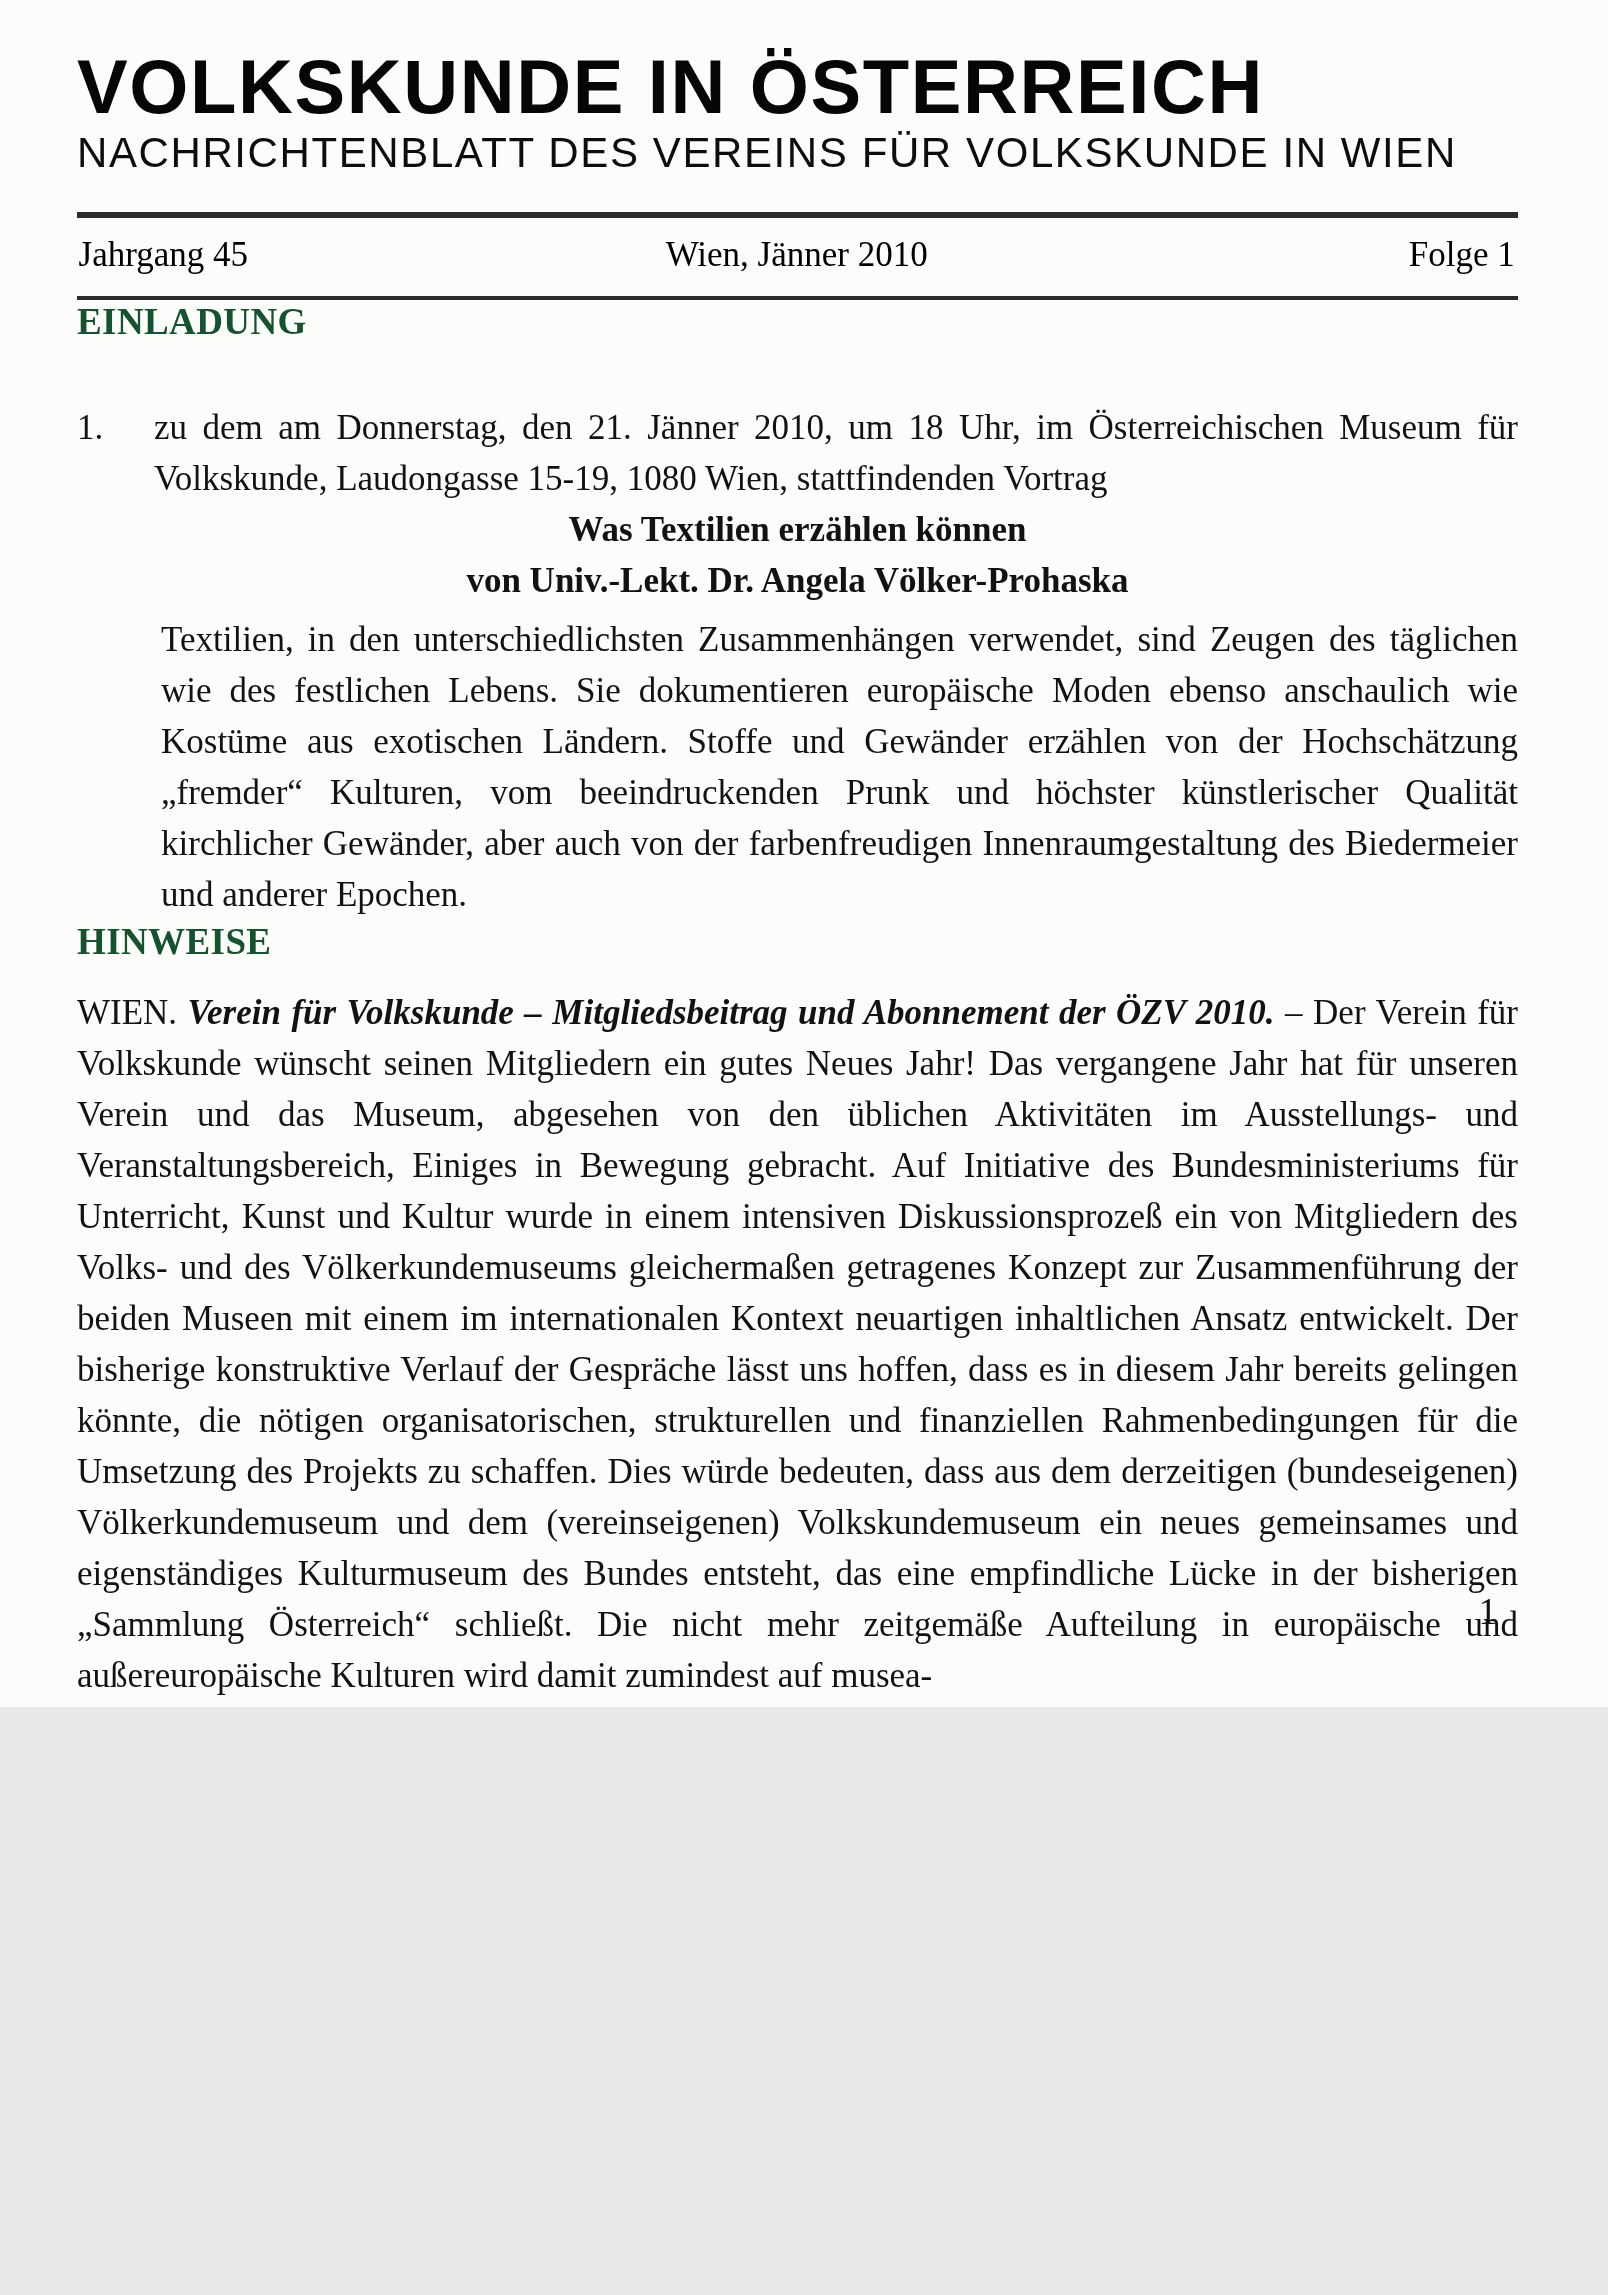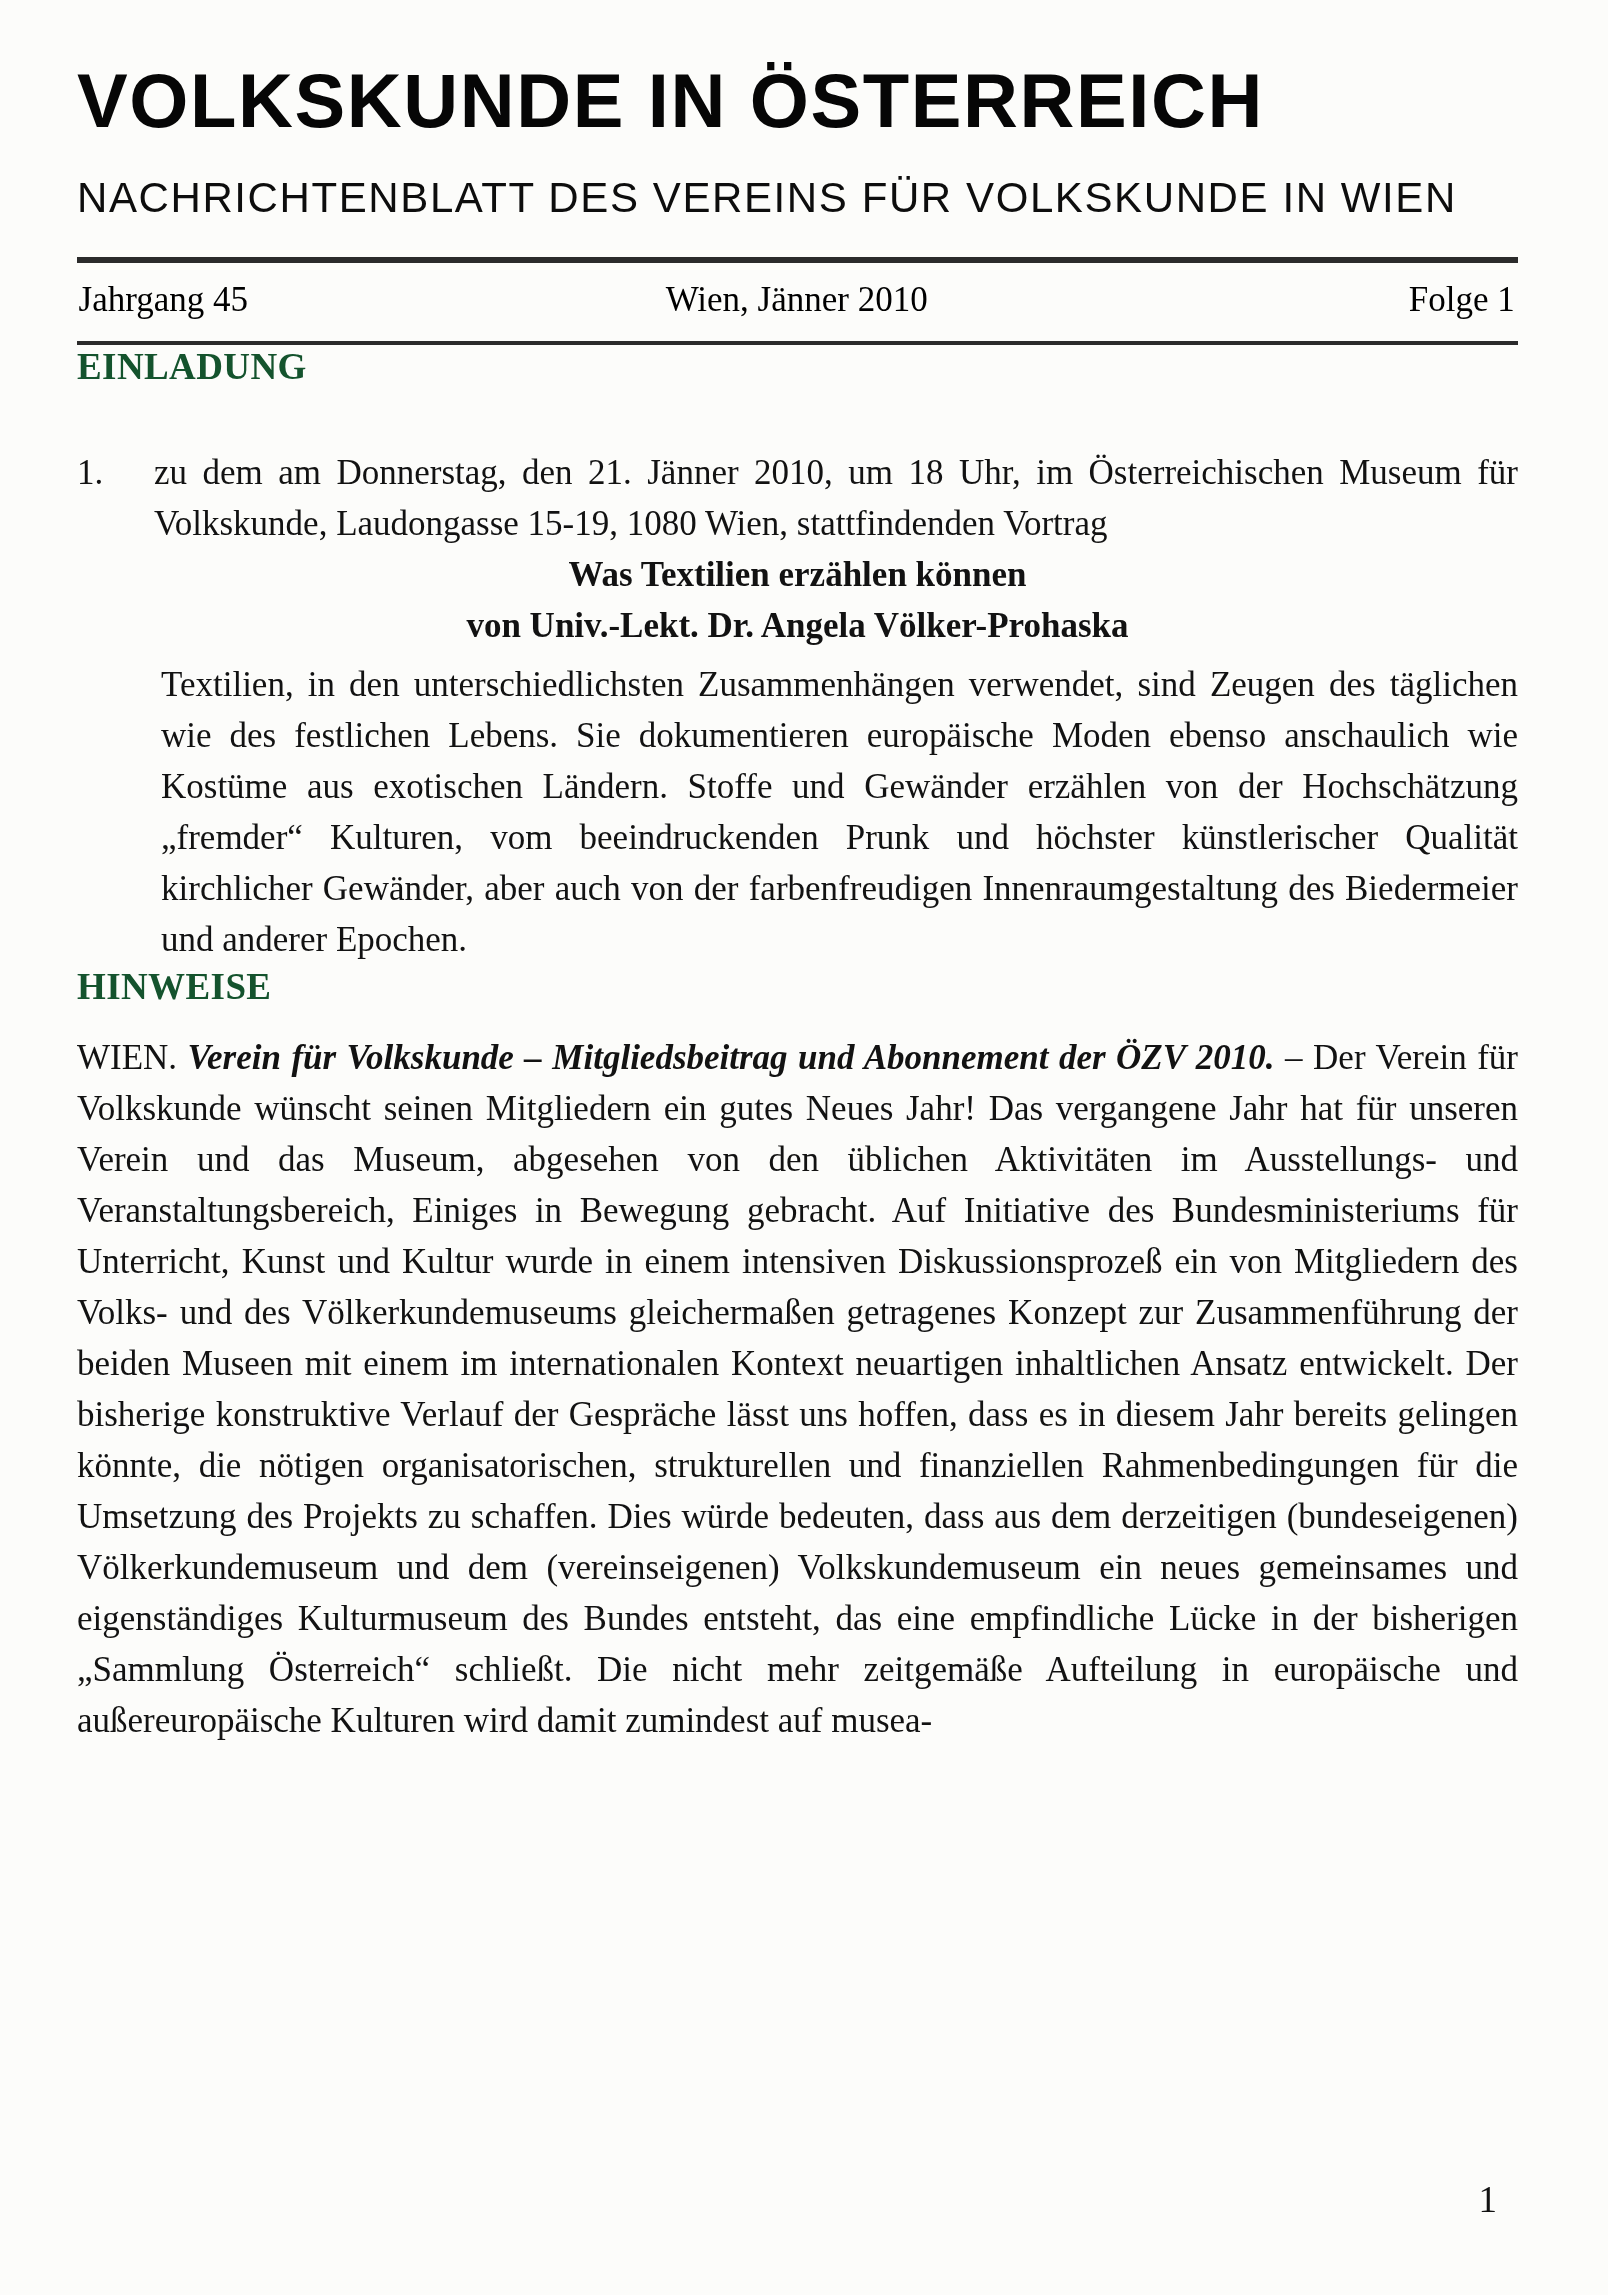--- a/index.html
+++ b/index.html
@@ -5,40 +5,39 @@
   html, body { margin: 0; padding: 0; }
   body {
     width: 1608px;
     height: 2295px;
     background: #e8e8e6;
     font-family: "Liberation Serif", serif;
   }
   .page {
     position: relative;
     width: 1608px;
-    height: 2295px;
+    height: 1707px;
     overflow: hidden;
     background: #fcfcfa;
     color: #121212;
-    padding: 58px 90px 0 77px;
+    padding: 44px 90px 0 77px;
     box-sizing: border-box;
   }
   
   .masthead-title {
     margin: 0;
     font-family: "Liberation Sans", sans-serif;
     font-weight: 700;
     font-size: 76px;
     letter-spacing: 1.6px;
     line-height: 1.12;
     color: #060606;
     white-space: nowrap;
   }
   .masthead-subtitle {
-    margin-top: 31px;
     font-family: "Liberation Sans", sans-serif;
     font-weight: 400;
     font-size: 42px;
     letter-spacing: 1.6px;
     color: #0d0d0d;
     white-space: nowrap;
   }
   
   .rule { background: #2b2b2b; }
   .rule-top { height: 5.6px; margin-top: 35px; }

